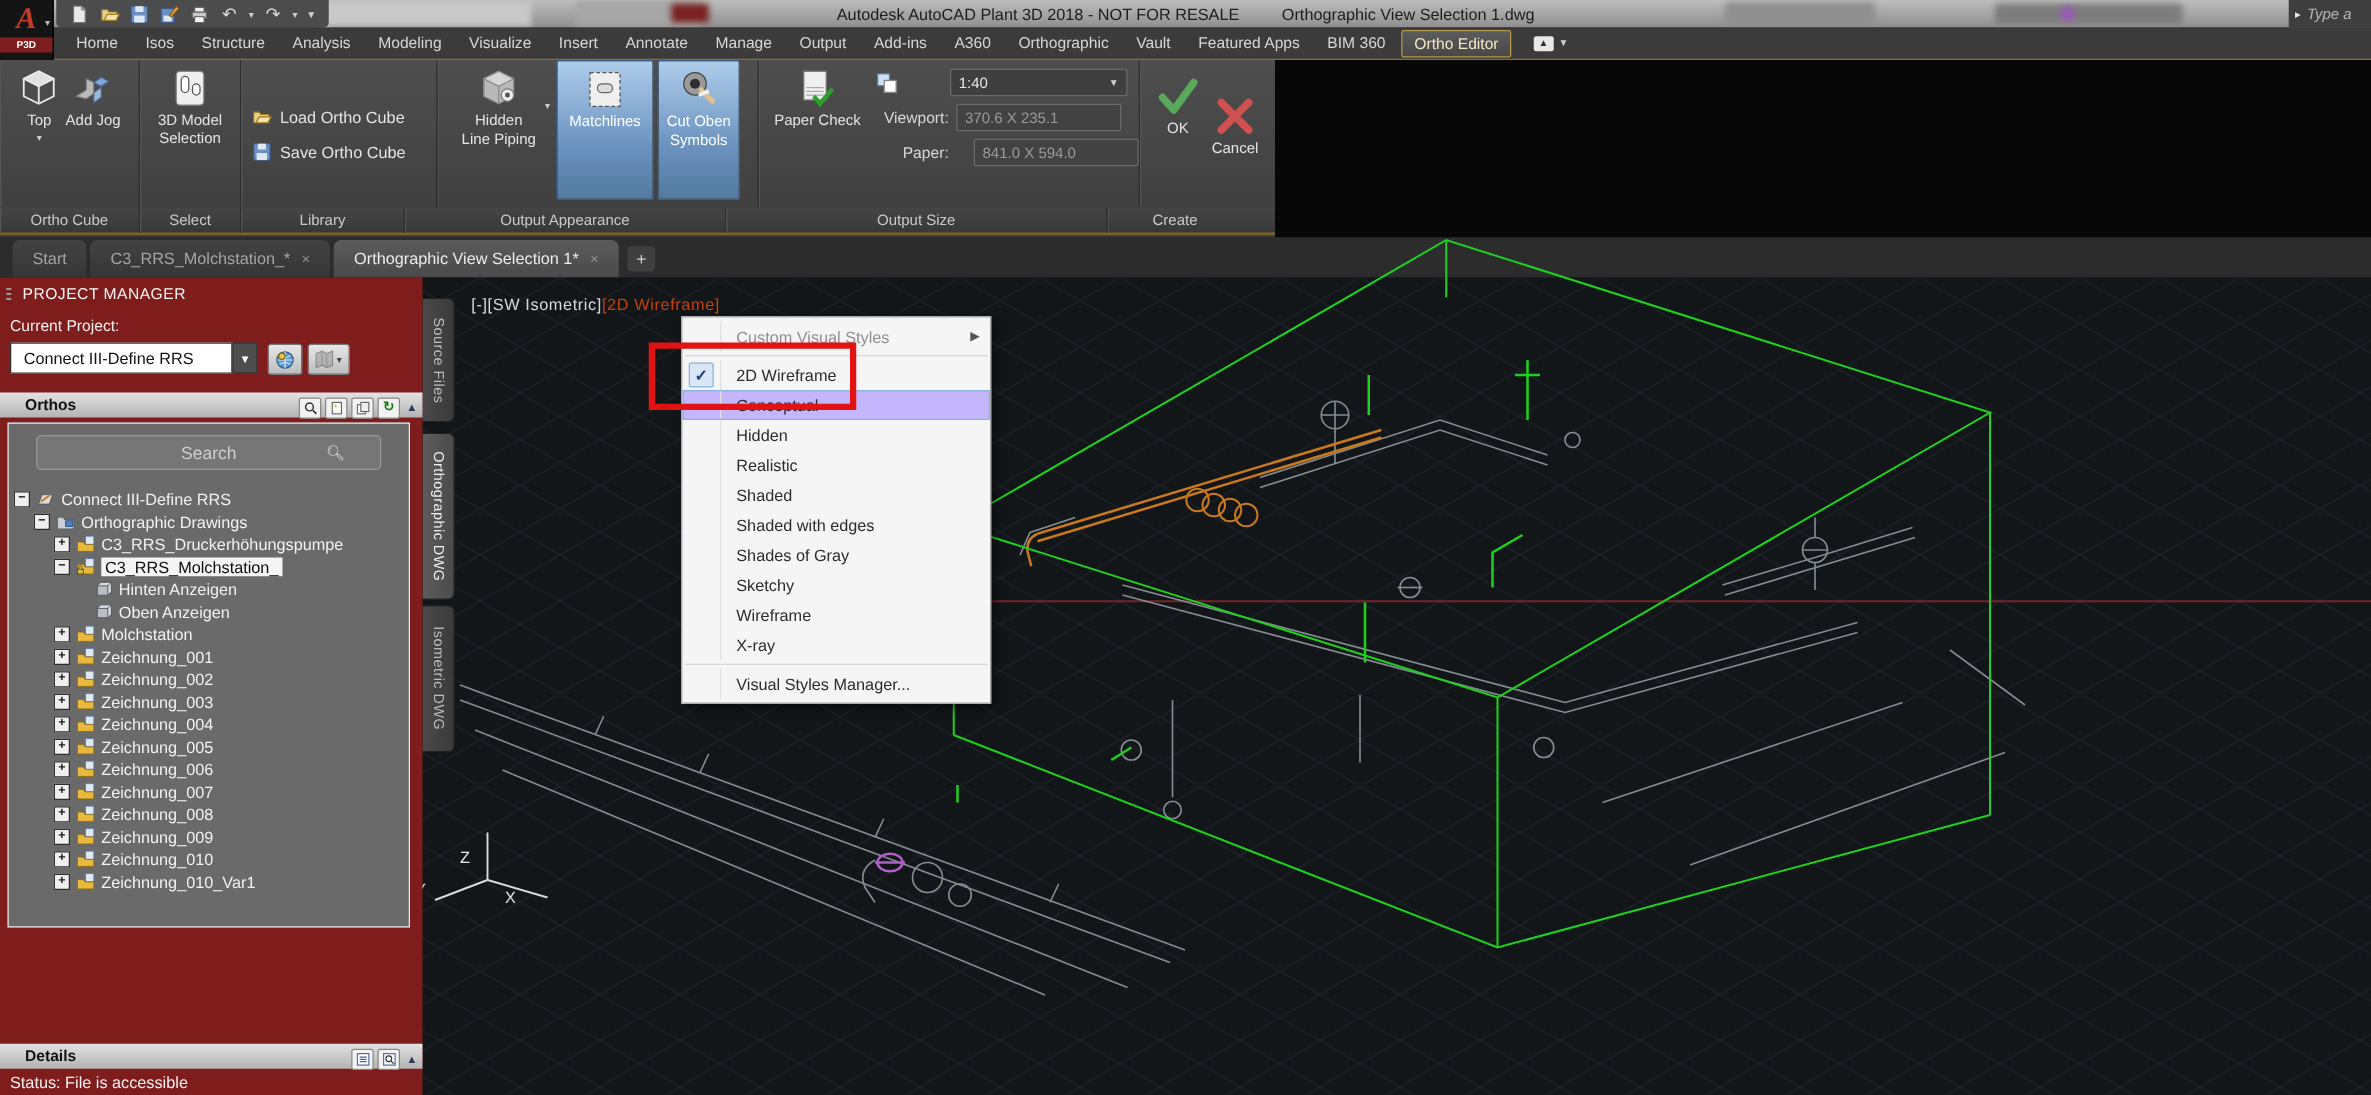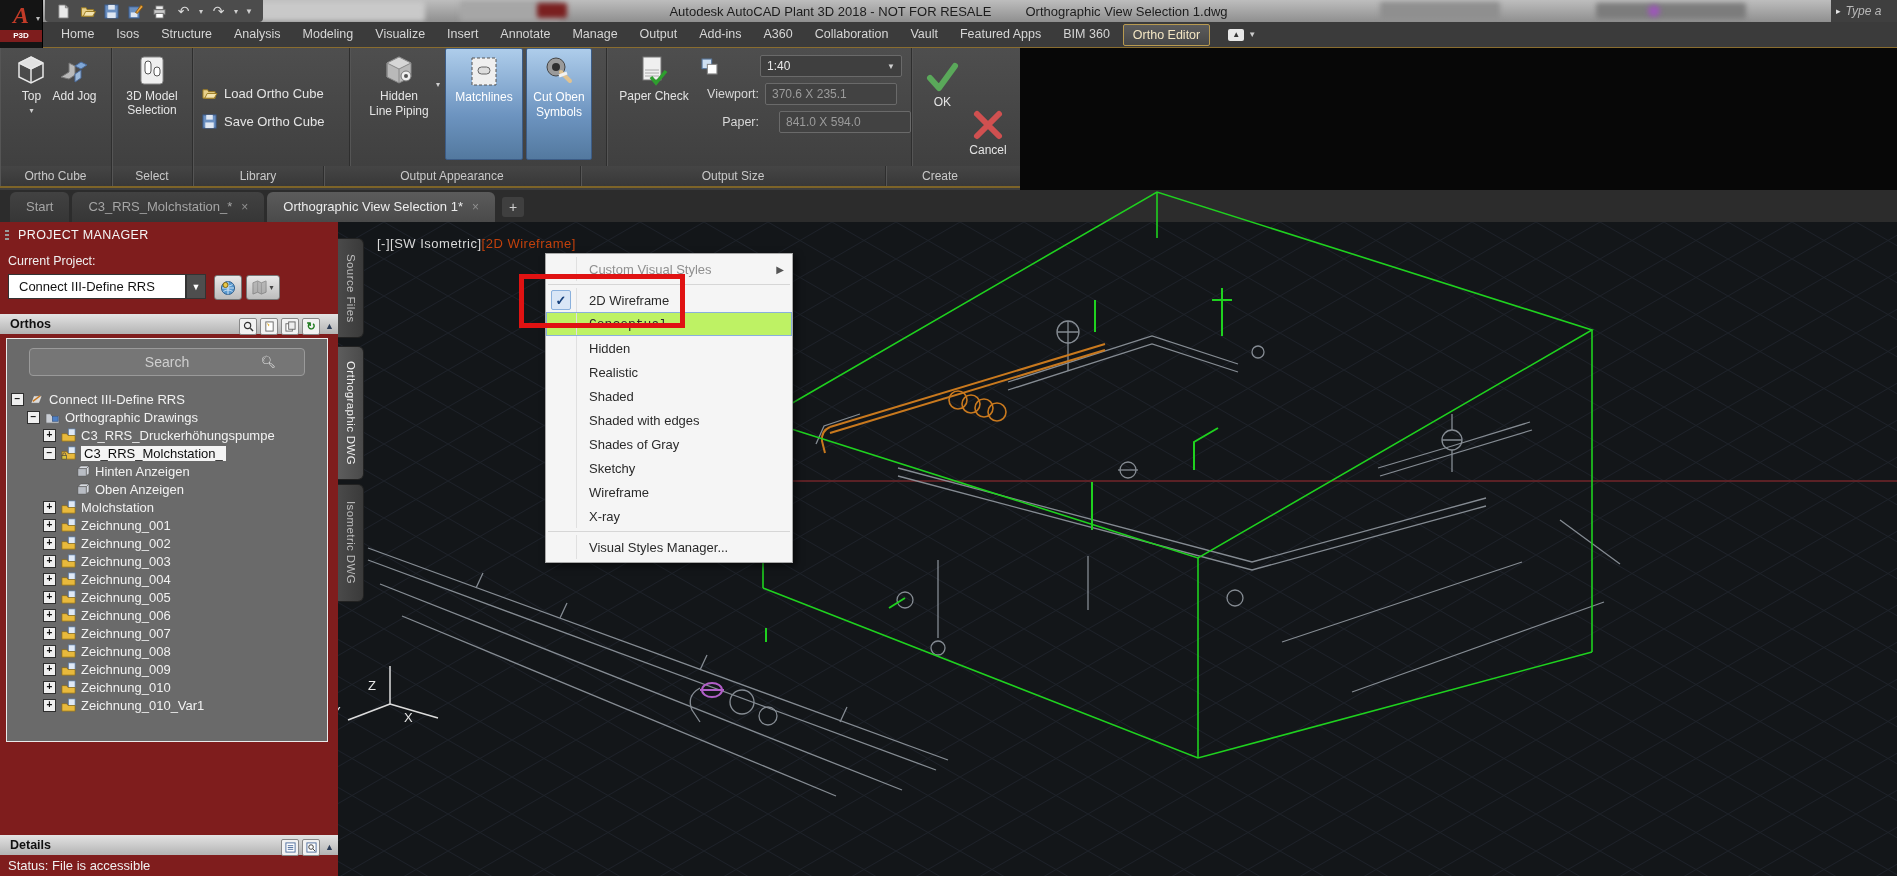--- a/index.html
+++ b/index.html
@@ -74,21 +74,21 @@
   .grip{position:absolute;left:5px;top:8px;width:4px;height:12px;
     background:repeating-linear-gradient(#9a9a9a 0 2px,transparent 2px 4px);}
   .cplabel{position:absolute;left:8px;top:32px;color:#f0f0f0;font-size:12.5px;}
   .projsel{position:absolute;left:8px;top:52px;width:178px;height:25px;background:#fff;border:1px solid #333;
     color:#111;font-size:13px;display:flex;align-items:center;padding-left:10px;box-sizing:border-box;}
   .projcaret{position:absolute;left:186px;top:52px;width:20px;height:25px;background:#4e4e4e;border:1px solid #333;
     color:#fff;font-size:9px;display:flex;align-items:center;justify-content:center;box-sizing:border-box;}
   .palicon{position:absolute;width:26px;height:23px;background:linear-gradient(#e8e8e8,#bdbdbd);
     border:1px solid #777;border-radius:3px;display:flex;align-items:center;justify-content:center;font-size:13px;}
   .sechead{position:absolute;left:0;width:100%;height:20px;background:linear-gradient(#e3e3e3,#b3b3b3);
-    color:#111;font-size:12.5px;font-weight:bold;padding-left:10px;box-sizing:border-box;line-height:20px;}
+    color:#111;font-size:12.5px;font-weight:bold;padding-left:20px;box-sizing:border-box;line-height:20px;}
   .sechead .icons{position:absolute;right:4px;top:2px;display:flex;gap:3px;align-items:center;font-weight:normal;}
   .sicon{width:16px;height:15px;background:#f2f2f2;border:1px solid #888;border-radius:2px;font-size:10px;
     display:flex;align-items:center;justify-content:center;color:#333;}
   .collapsetri{color:#2b3b55;font-size:9px;margin-left:2px;}
   .treebox{position:absolute;left:6px;top:116px;width:322px;height:404px;border:1px solid #e9e9e9;
     background:#6a6a6a;overflow:hidden;box-sizing:border-box;}
   .searchbox{margin:9px 22px 8px;height:26px;border:1px solid #9a9a9a;border-radius:4px;background:#767676;
     display:flex;align-items:center;justify-content:center;position:relative;color:#cfcfcf;font-size:14px;}
   .searchbox .mag{position:absolute;right:28px;font-size:12px;color:#e0e0e0;}
   .trow{height:18px;display:flex;align-items:center;gap:4px;color:#f2f2f2;font-size:13px;white-space:nowrap;}
@@ -112,21 +112,21 @@
   .menu{position:absolute;left:545px;top:253px;width:246px;z-index:10;background:#f5f5f5;
     border:1px solid #a8a8a8;box-shadow:3px 3px 7px rgba(0,0,0,.55);padding:3px 0;font-size:13px;color:#2b2b2b;}
   .mrow{height:24px;display:flex;align-items:center;position:relative;}
   .mgutter{width:30px;height:24px;border-right:1px solid #e0e0e0;flex:none;display:flex;align-items:center;justify-content:center;}
   .mlabel{padding-left:12px;white-space:nowrap;}
   .mrow.dim .mlabel{color:#8f8f8f;}
   .msub{position:absolute;right:8px;color:#555;font-size:10px;}
   .msep{height:1px;background:#d6d6d6;margin:3px 2px;}
   .mcheck{width:18px;height:18px;border:1px solid var(--menu-highlight-blue);background:#d9e6f6;border-radius:2px;
     color:#16407c;font-weight:bold;font-size:13px;display:flex;align-items:center;justify-content:center;}
-  .mrow.hover{outline:1px solid var(--menu-highlight-blue);outline-offset:-1px;background:#bef264;font-family:Liberation Mono, monospace;}
+  .mrow.hover{outline:1px solid var(--menu-highlight-blue);outline-offset:-1px;background:#c4b5fd;}
   .redbox{position:absolute;left:519px;top:274px;width:156px;height:44px;
     border:5px solid var(--annotation-red);z-index:12;}
   svg text{font-family:"Liberation Sans",sans-serif;}
 </style>
 </head>
 <body>
 
 <div id="stage">
 
   <svg style="position:absolute;inset:0;z-index:1;" width="1897" height="876" viewBox="0 0 1897 876">
@@ -285,21 +285,21 @@
         <span class="rtab">Structure</span>
         <span class="rtab">Analysis</span>
         <span class="rtab">Modeling</span>
         <span class="rtab">Visualize</span>
         <span class="rtab">Insert</span>
         <span class="rtab">Annotate</span>
         <span class="rtab">Manage</span>
         <span class="rtab">Output</span>
         <span class="rtab">Add-ins</span>
         <span class="rtab">A360</span>
-        <span class="rtab">Collaboration</span>
+        <span class="rtab">Orthographic</span>
         <span class="rtab">Vault</span>
         <span class="rtab">Featured Apps</span>
         <span class="rtab">BIM 360</span>
         <span class="rtab active">Ortho Editor</span>
       </span>
     <span class="ribtoggle">
       <span class="box">▲</span>
       <span class="c">▼</span>
     </span>
   </div>
@@ -423,21 +423,21 @@
       </div>
     </div>
 
     <div class="panel" style="left:912px;width:108px;gap:10px;border-right:none;">
       <div class="bigbtn" style="padding-top:12px;">
         <svg viewBox="0 0 34 34">
             <path d="M5 18l9 10L30 6" stroke="#5aa85a" stroke-width="6" fill="none" stroke-linecap="round" stroke-linejoin="round"></path>
           </svg>
         <span>OK</span>
       </div>
-      <div class="bigbtn" style="padding-top:28px;margin-top:32px;">
+      <div class="bigbtn" style="padding-top:28px;">
         <svg viewBox="0 0 34 34">
             <path d="M6 6l22 22M28 6L6 28" stroke="#d05050" stroke-width="6" stroke-linecap="round"></path>
           </svg>
         <span>Cancel</span>
       </div>
     </div>
 
     <div class="plabels">
       <span class="plabel" style="width:112px;">Ortho Cube</span>
       <span class="plabel" style="width:81px;">Select</span>

